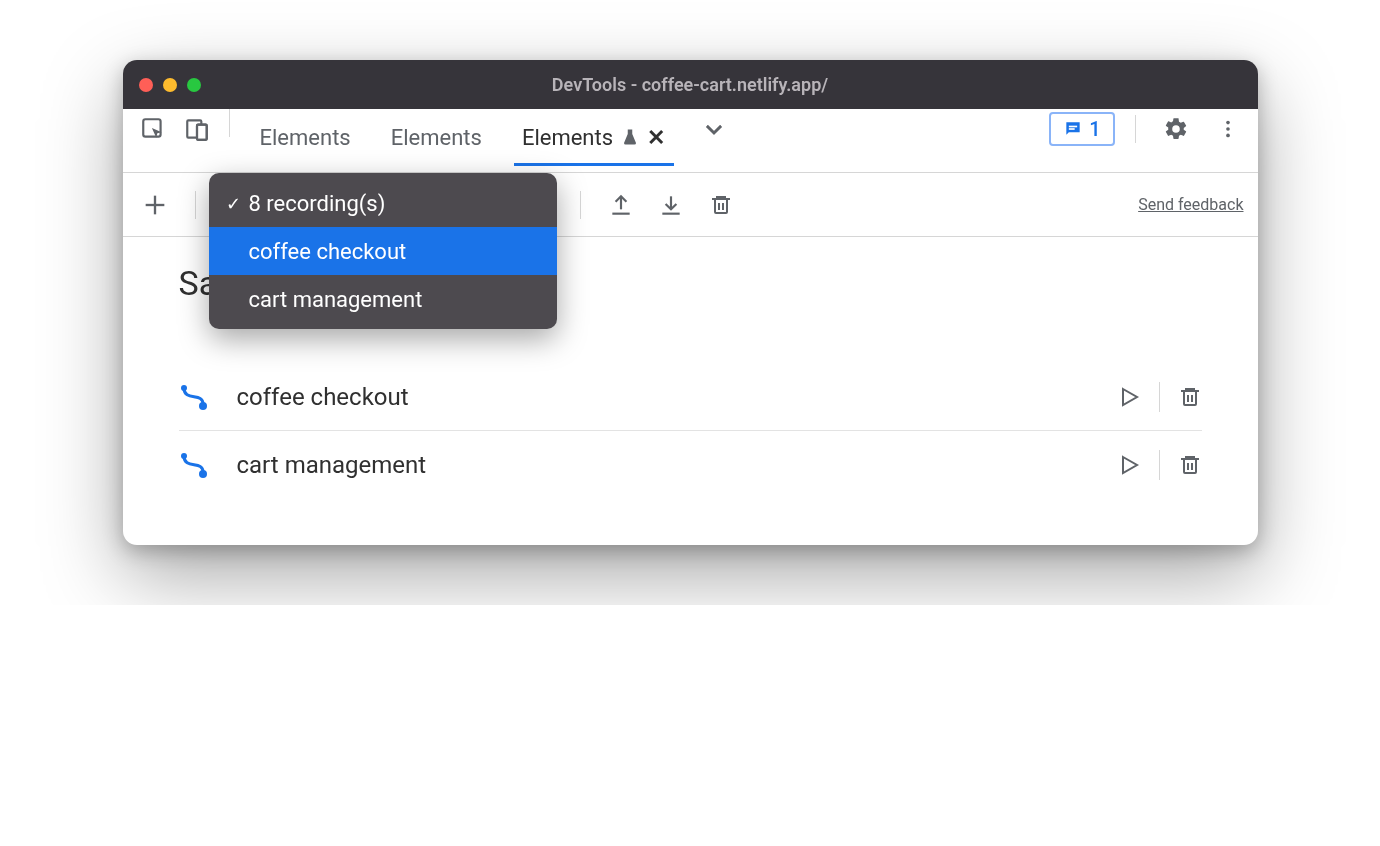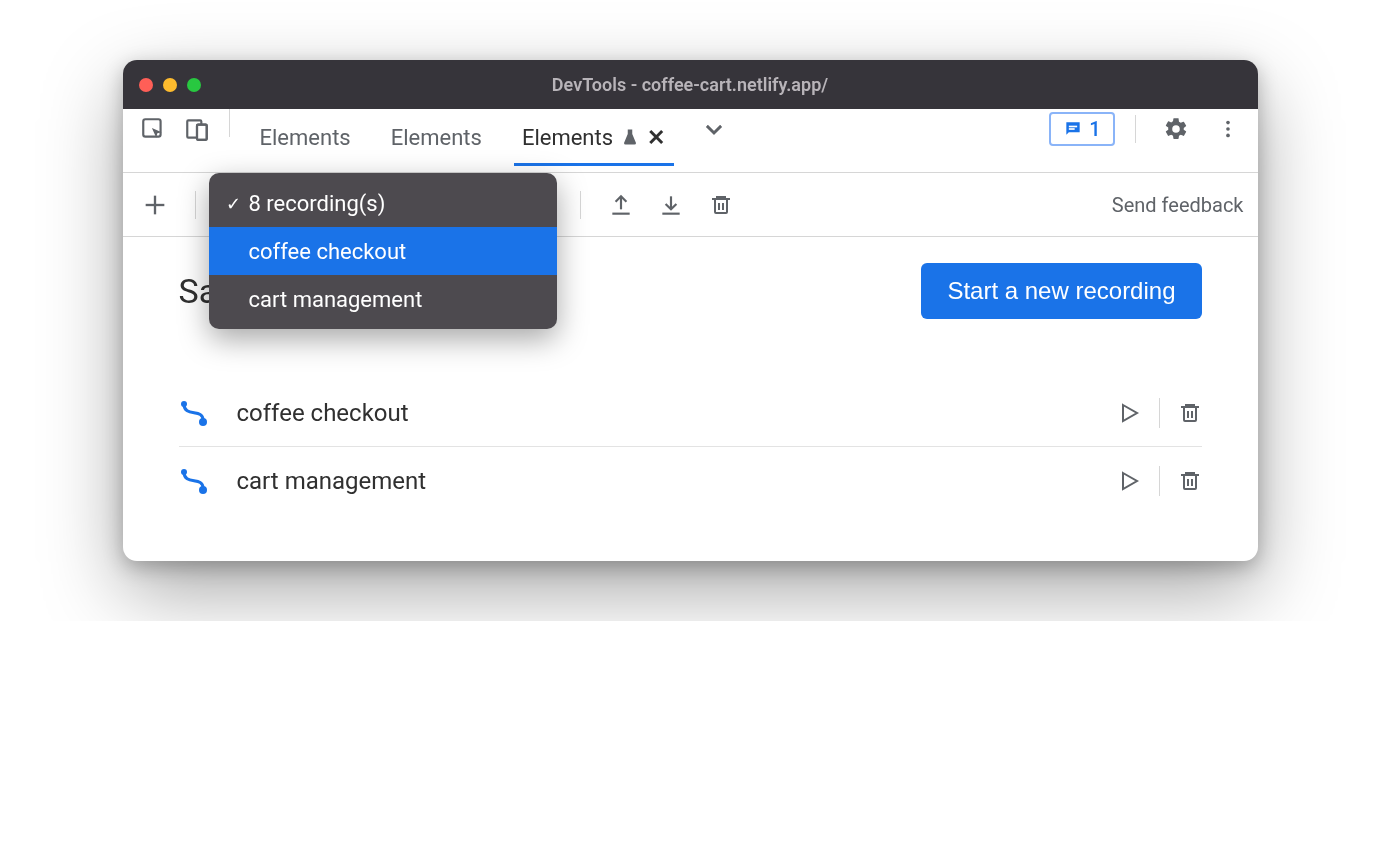--- a/index.html
+++ b/index.html
@@ -126,21 +126,22 @@
     height: 64px;
     padding: 0 14px;
     border-bottom:1px solid var(--border);
     gap: 14px;
     color: var(--muted);
     position:relative;
   }
   .feedback {
     margin-left:auto;
     color: var(--muted);
-    font-size: 20px;
+    text-decoration: underline;
+    font-size: 16px;
   }
   .tool-icon {
     width:36px; height:36px;
     display:flex; align-items:center; justify-content:center;
   }
 
   
   .dropdown {
     position:absolute;
     left: 86px;
@@ -352,21 +353,20 @@
       </div>
       <div class="dropdown-item indent">
         <span>cart management</span>
       </div>
     </div>
   </div>
 
   <div class="content">
     <div class="content-head">
       <div class="page-title">Saved recordings</div>
-      <button class="primary-btn">Start a new recording</button>
     </div>
 
     <div class="list">
       <div class="row">
         <span class="flow-icon">
           <svg width="34" height="30" viewBox="0 0 34 30" fill="none" stroke="currentColor" stroke-width="3" stroke-linecap="round">
             <circle cx="5" cy="6" r="3" fill="currentColor" stroke="none"></circle>
             <path d="M5 6 C5 20, 24 10, 24 22"></path>
             <circle cx="24" cy="24" r="4" fill="currentColor" stroke="none"></circle>
           </svg>

